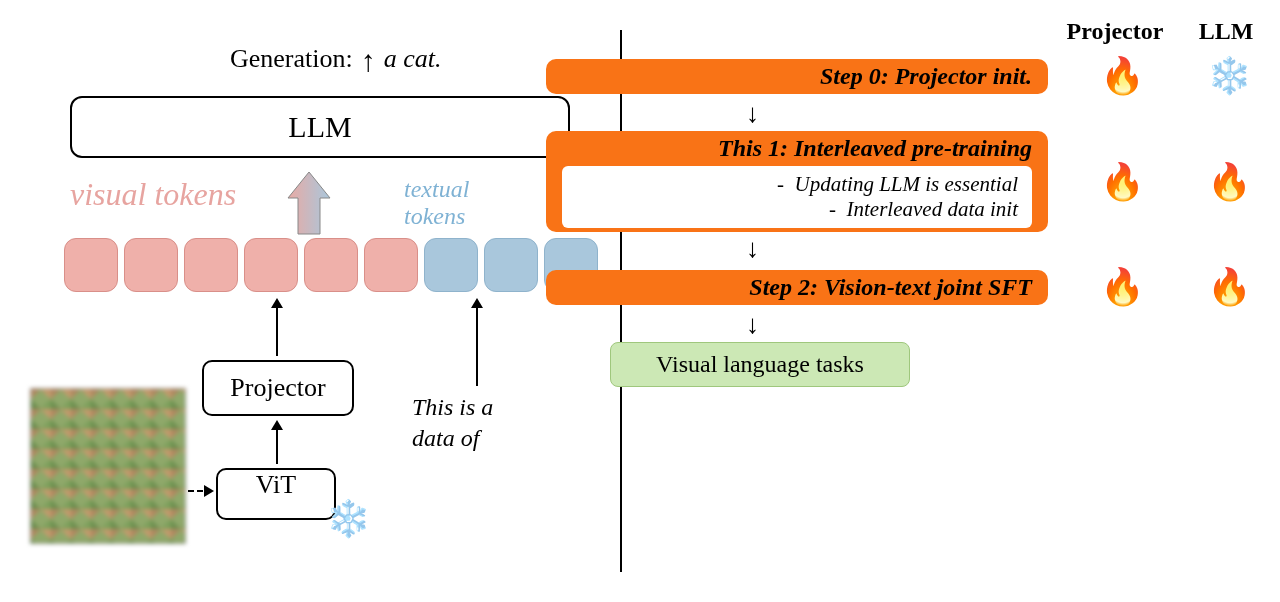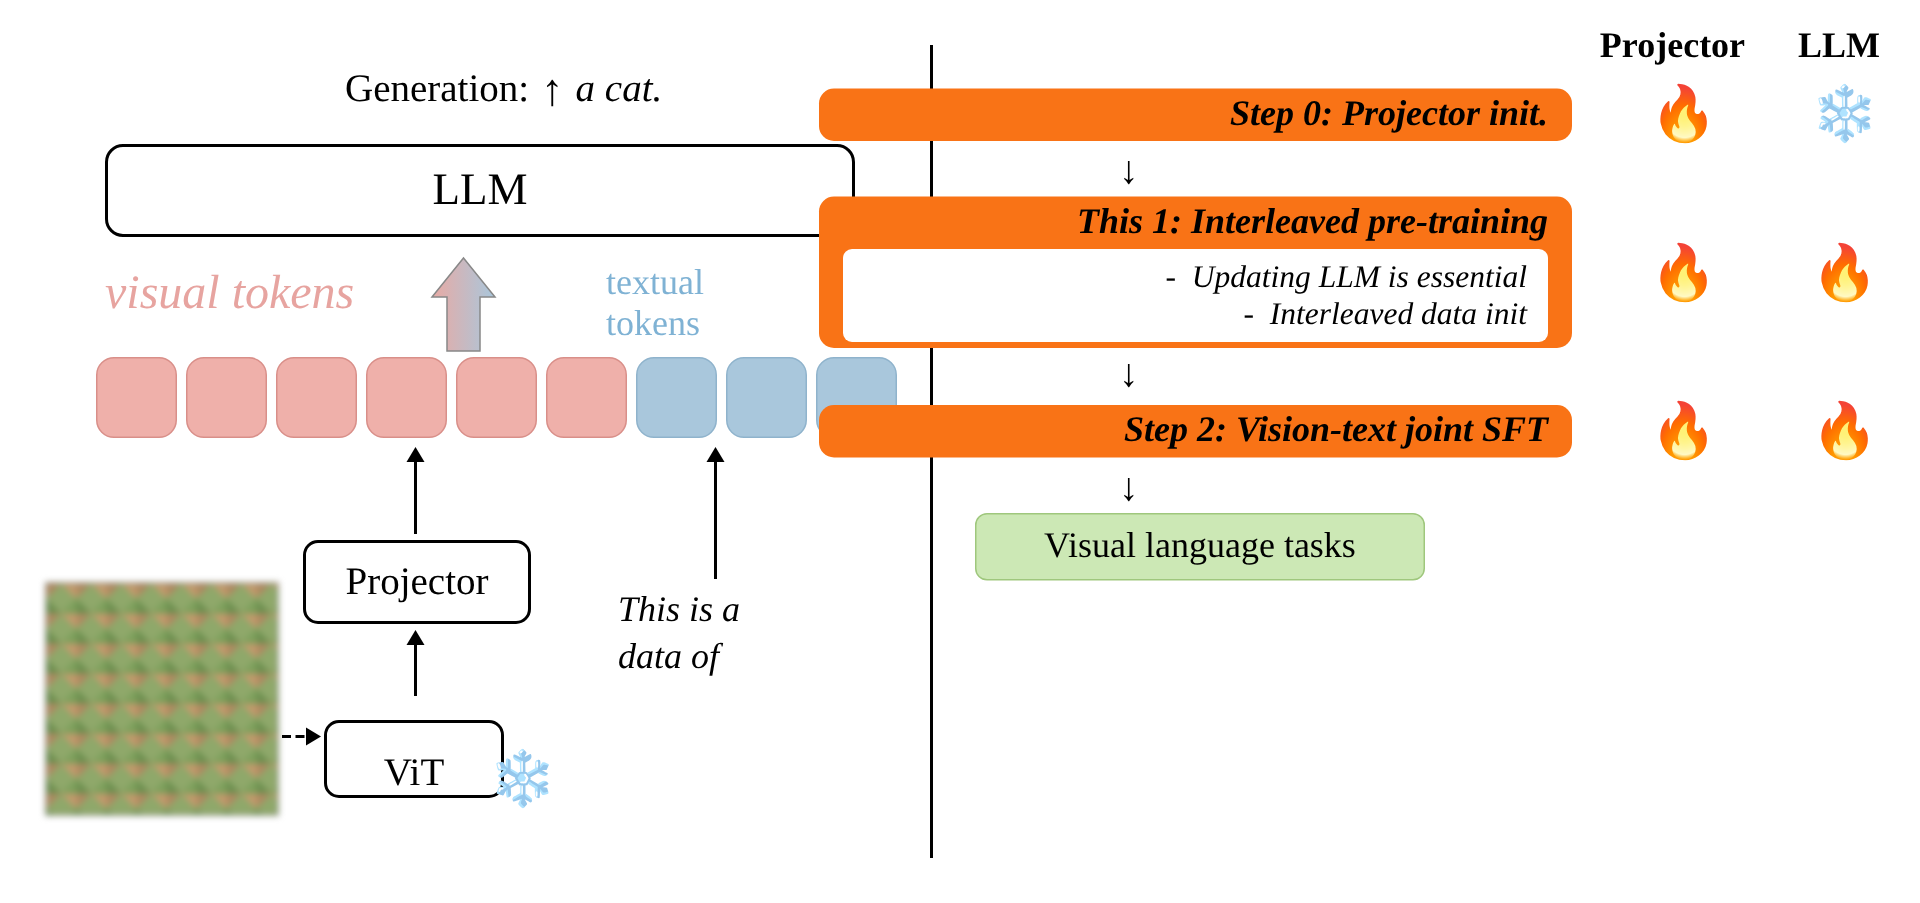--- a/index.html
+++ b/index.html
@@ -68,20 +68,21 @@
     left: 70px;
     font-size: 32px;
     font-style: italic;
     color: #e7a4a0;
   }
   .tt-label {
     position: absolute;
     top: 176px;
     left: 404px;
     font-size: 24px;
+    font-style: italic;
     color: #7fb2d4;
   }
   .big-arrow {
     position: absolute;
     top: 170px;
     left: 284px;
     width: 50px;
     height: 68px;
   }
   .token-row {
@@ -108,28 +109,28 @@
     border: 2px solid #000;
     border-radius: 10px;
     display: flex;
     align-items: center;
     justify-content: center;
     font-size: 26px;
     background: #fff;
   }
   .vit-box {
     position: absolute;
-    top: 480px;
+    top: 468px;
     left: 216px;
     width: 120px;
     height: 52px;
     border: 2px solid #000;
     border-radius: 10px;
     display: flex;
-    align-items: flex-end;
+    align-items: flex-start;
     justify-content: center;
     font-size: 26px;
     background: #fff;
   }
   .snow-vit {
     position: absolute;
     top: 498px;
     left: 326px;
     font-size: 36px;
   }
@@ -241,21 +242,21 @@
     font-size: 26px;
     text-align: left;
     padding-left: 200px;
     margin: 0px 0 4px 0;
     line-height: 1;
   }
   .down-arrow.center2 { padding-left: 200px; }
 
   .final-box {
     width: 300px;
-    margin-left: 104px;
+    margin-left: 64px;
     background: #cce8b5;
     border: 1px solid #9fc77d;
     border-radius: 8px;
     padding: 8px 16px;
     font-size: 24px;
     text-align: center;
   }
 </style>
 </head>
 <body>

